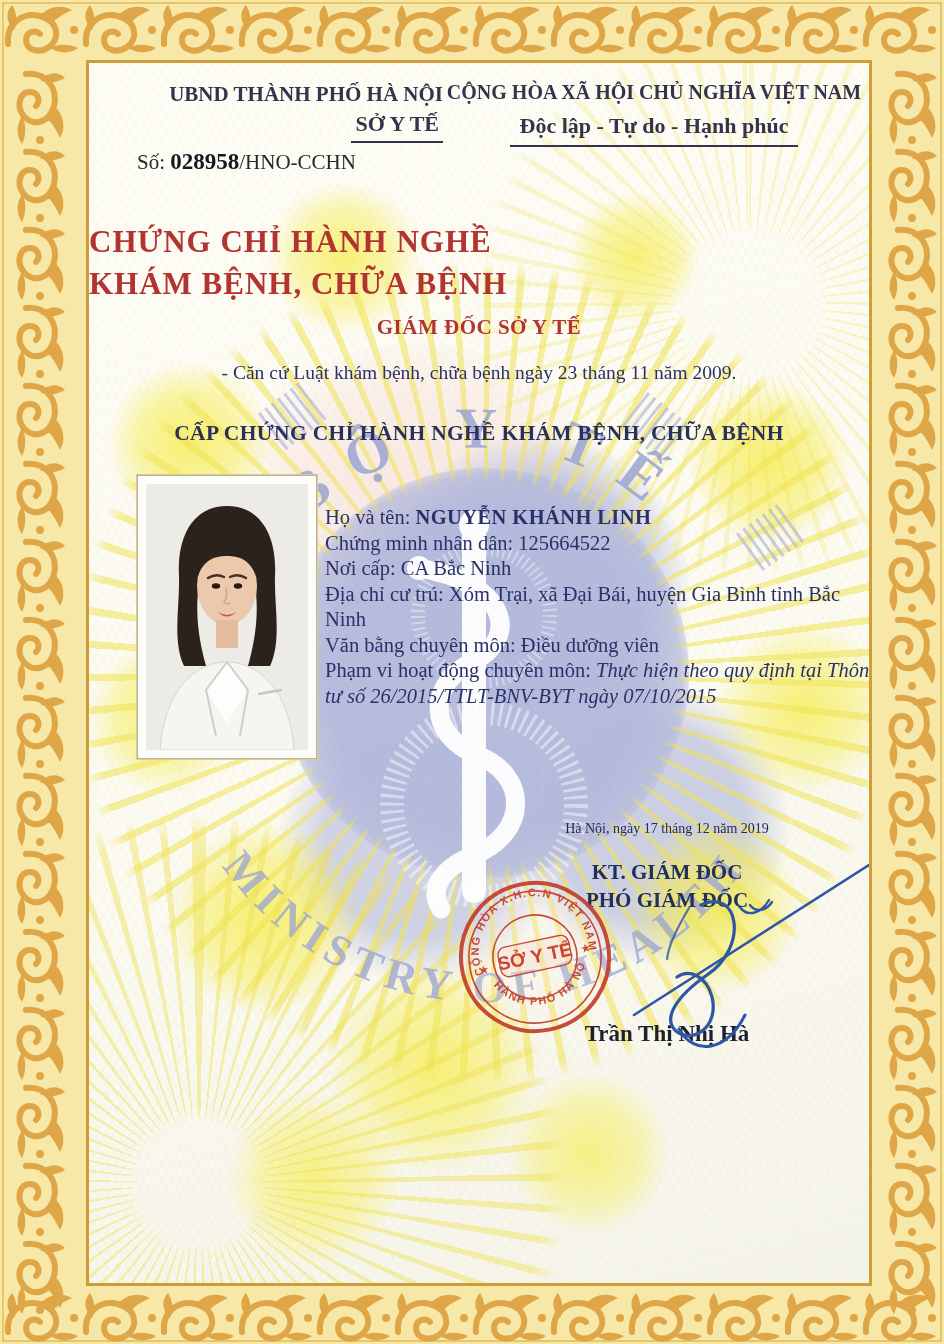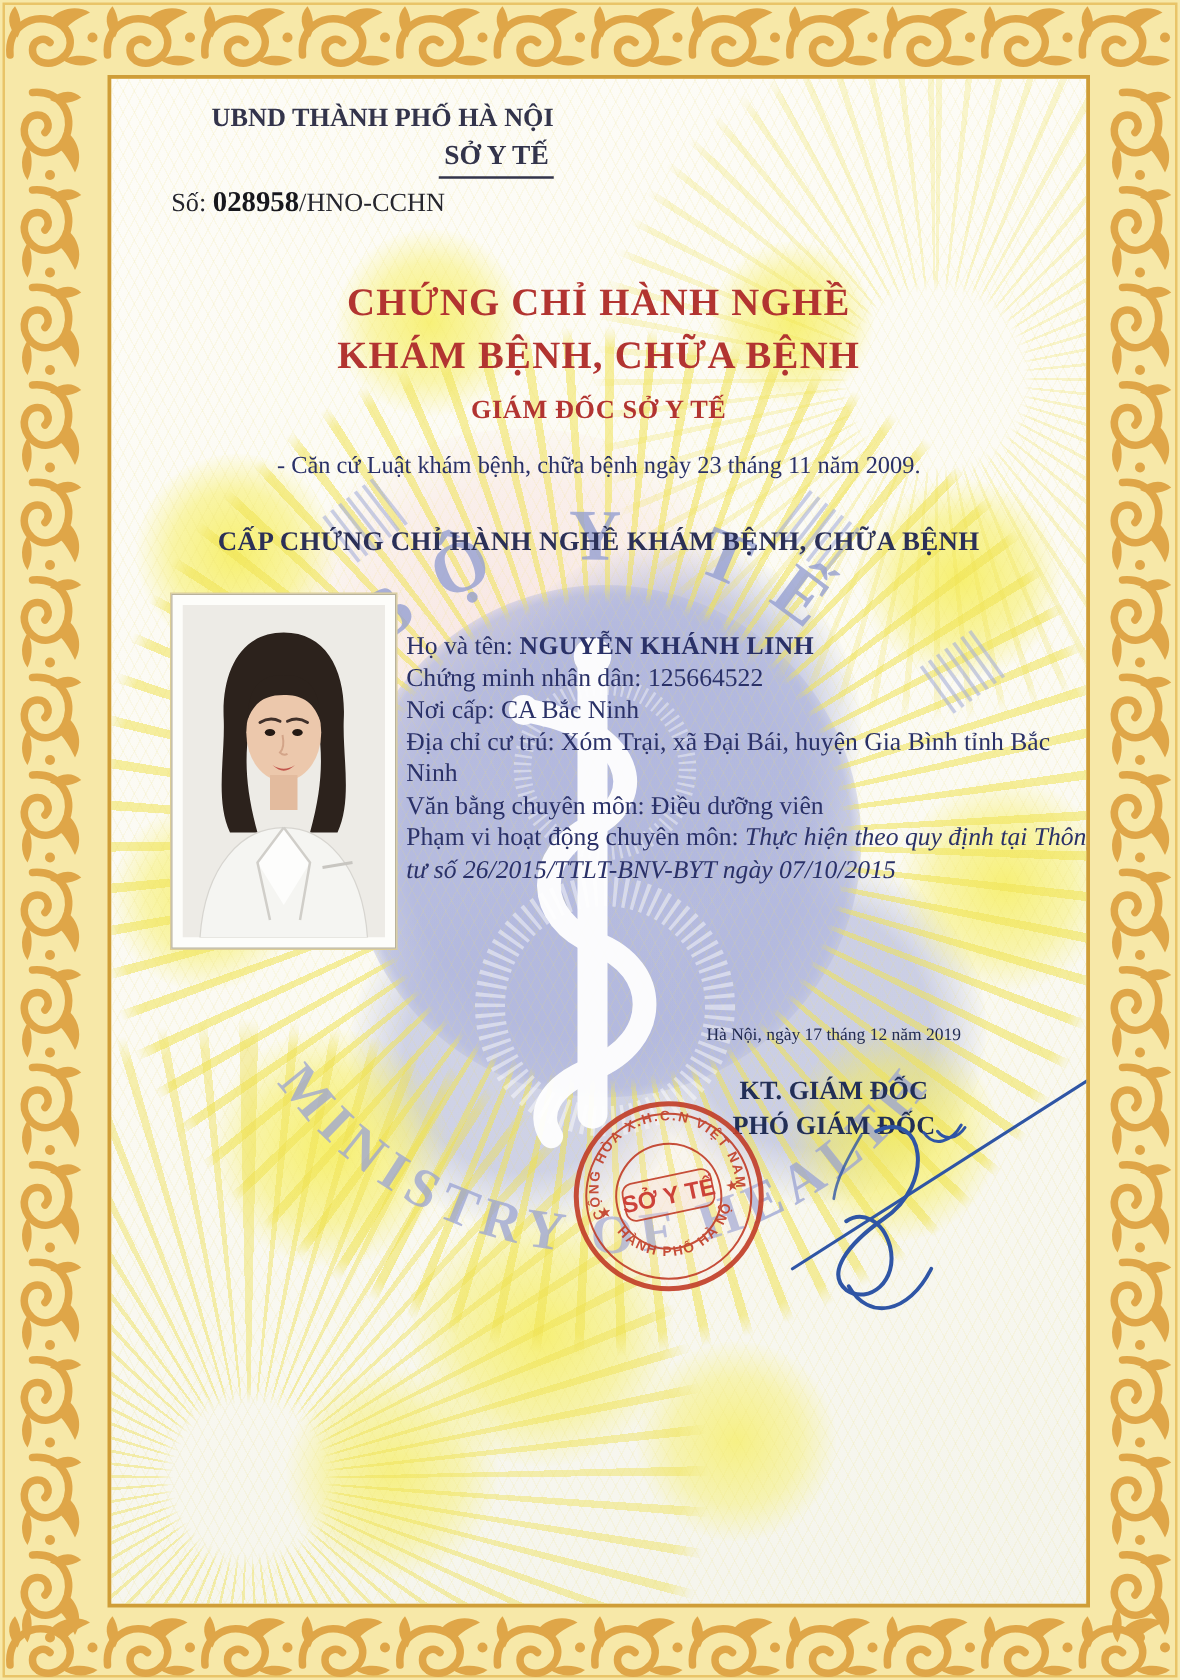--- a/index.html
+++ b/index.html
@@ -31,21 +31,21 @@
   .content{position:absolute;inset:0;z-index:3;}
   .hdr-left{position:absolute;left:14px;top:16px;width:340px;text-align:right;
             color:#33344b;font-weight:bold;font-size:21px;line-height:30px;}
   .hdr-left .dept{display:inline-block;font-size:22px;border-bottom:2px solid #33344b;padding:0 4px 2px;}
   .hdr-right{position:absolute;left:350px;top:14px;width:430px;text-align:center;color:#33344b;line-height:30px;}
   .hdr-right .motto1{font-weight:bold;font-size:20px;}
   .hdr-right .motto2{display:inline-block;font-weight:bold;font-size:22px;
                      border-bottom:2px solid #33344b;padding:0 10px 4px;margin-top:4px;}
   .so-line{position:absolute;left:48px;top:86px;font-size:21px;color:#26262e;}
   .so-line b{font-size:23px;color:#17171d;}
-  .title{position:absolute;left:0;width:100%;top:158px;text-align:center;color:#b23431;
+  .title{position:absolute;left:0;width:100%;top:158px;text-align:left;color:#b23431;
          font-weight:bold;font-size:31px;line-height:42px;letter-spacing:1px;}
   .issuer{position:absolute;left:0;width:100%;top:252px;text-align:center;color:#b23431;
           font-weight:bold;font-size:21px;letter-spacing:.5px;}
   .basis{position:absolute;left:0;width:100%;top:294px;text-align:center;color:#2a3168;
          font-size:19.5px;line-height:31px;}
   .grant{position:absolute;left:0;width:100%;top:358px;text-align:center;color:#2b3057;
          font-weight:bold;font-size:21.5px;letter-spacing:.3px;}
   .photo-frame{position:absolute;left:48px;top:412px;width:180px;height:284px;background:#fdfdfa;
                border:1px solid #b9b29b;box-shadow:0 0 0 1px #dccd95;box-sizing:border-box;padding:8px;}
   .details{position:absolute;left:236px;top:442px;width:556px;color:#2a3168;
@@ -197,20 +197,24 @@
       <circle cx="395" cy="552" r="66" fill="none" stroke="#ffffff" stroke-width="14" stroke-dasharray="2 4" opacity=".4"></circle>
     </svg>
 
     <div class="content">
 
       <div class="hdr-left">
         <div>UBND THÀNH PHỐ HÀ NỘI</div>
         <div><span class="dept">SỞ Y TẾ</span></div>
       </div>
 
+      <div class="hdr-right">
+        <div class="motto1">CỘNG HÒA XÃ HỘI CHỦ NGHĨA VIỆT NAM</div>
+        <span class="motto2">Độc lập - Tự do - Hạnh phúc</span>
+      </div>
 
       <div class="so-line">
         <span>Số:</span>
         <b>028958</b><span>/HNO-CCHN</span>
       </div>
 
       <div class="title">
         <div>CHỨNG CHỈ HÀNH NGHỀ</div>
         <div>KHÁM BỆNH, CHỮA BỆNH</div>
       </div>
@@ -252,20 +256,21 @@
         <div><span>Văn bằng chuyên môn:</span> <span>Điều dưỡng viên</span></div>
         <div><span>Phạm vi hoạt động chuyên môn:</span> <span class="val-italic">Thực hiện theo quy định tại Thông tư số 26/2015/TTLT-BNV-BYT ngày 07/10/2015</span></div>
       </div>
 
       <div class="sign-block">
         <div class="date">Hà Nội, ngày 17 tháng 12 năm 2019</div>
         <div class="kt">KT. GIÁM ĐỐC</div>
         <div class="pos">PHÓ GIÁM ĐỐC</div>
       </div>
 
+      <div class="signer-name">Trần Thị Nhị Hà</div>
     </div>
 
     <svg class="seal-svg" width="160" height="160" viewBox="0 0 160 160">
       <g transform="rotate(-12 80 80)" opacity=".92">
         <defs>
           <path id="sealTop" d="M28,92 A55,55 0 1 1 132,92" fill="none"></path>
           <path id="sealBottom" d="M33,98 A52,52 0 0 0 127,98" fill="none"></path>
         </defs>
         <circle cx="80" cy="80" r="74" fill="rgba(250,235,228,.18)" stroke="#c23f2a" stroke-width="4"></circle>
         <circle cx="80" cy="80" r="66" fill="none" stroke="#c23f2a" stroke-width="1.6"></circle>

